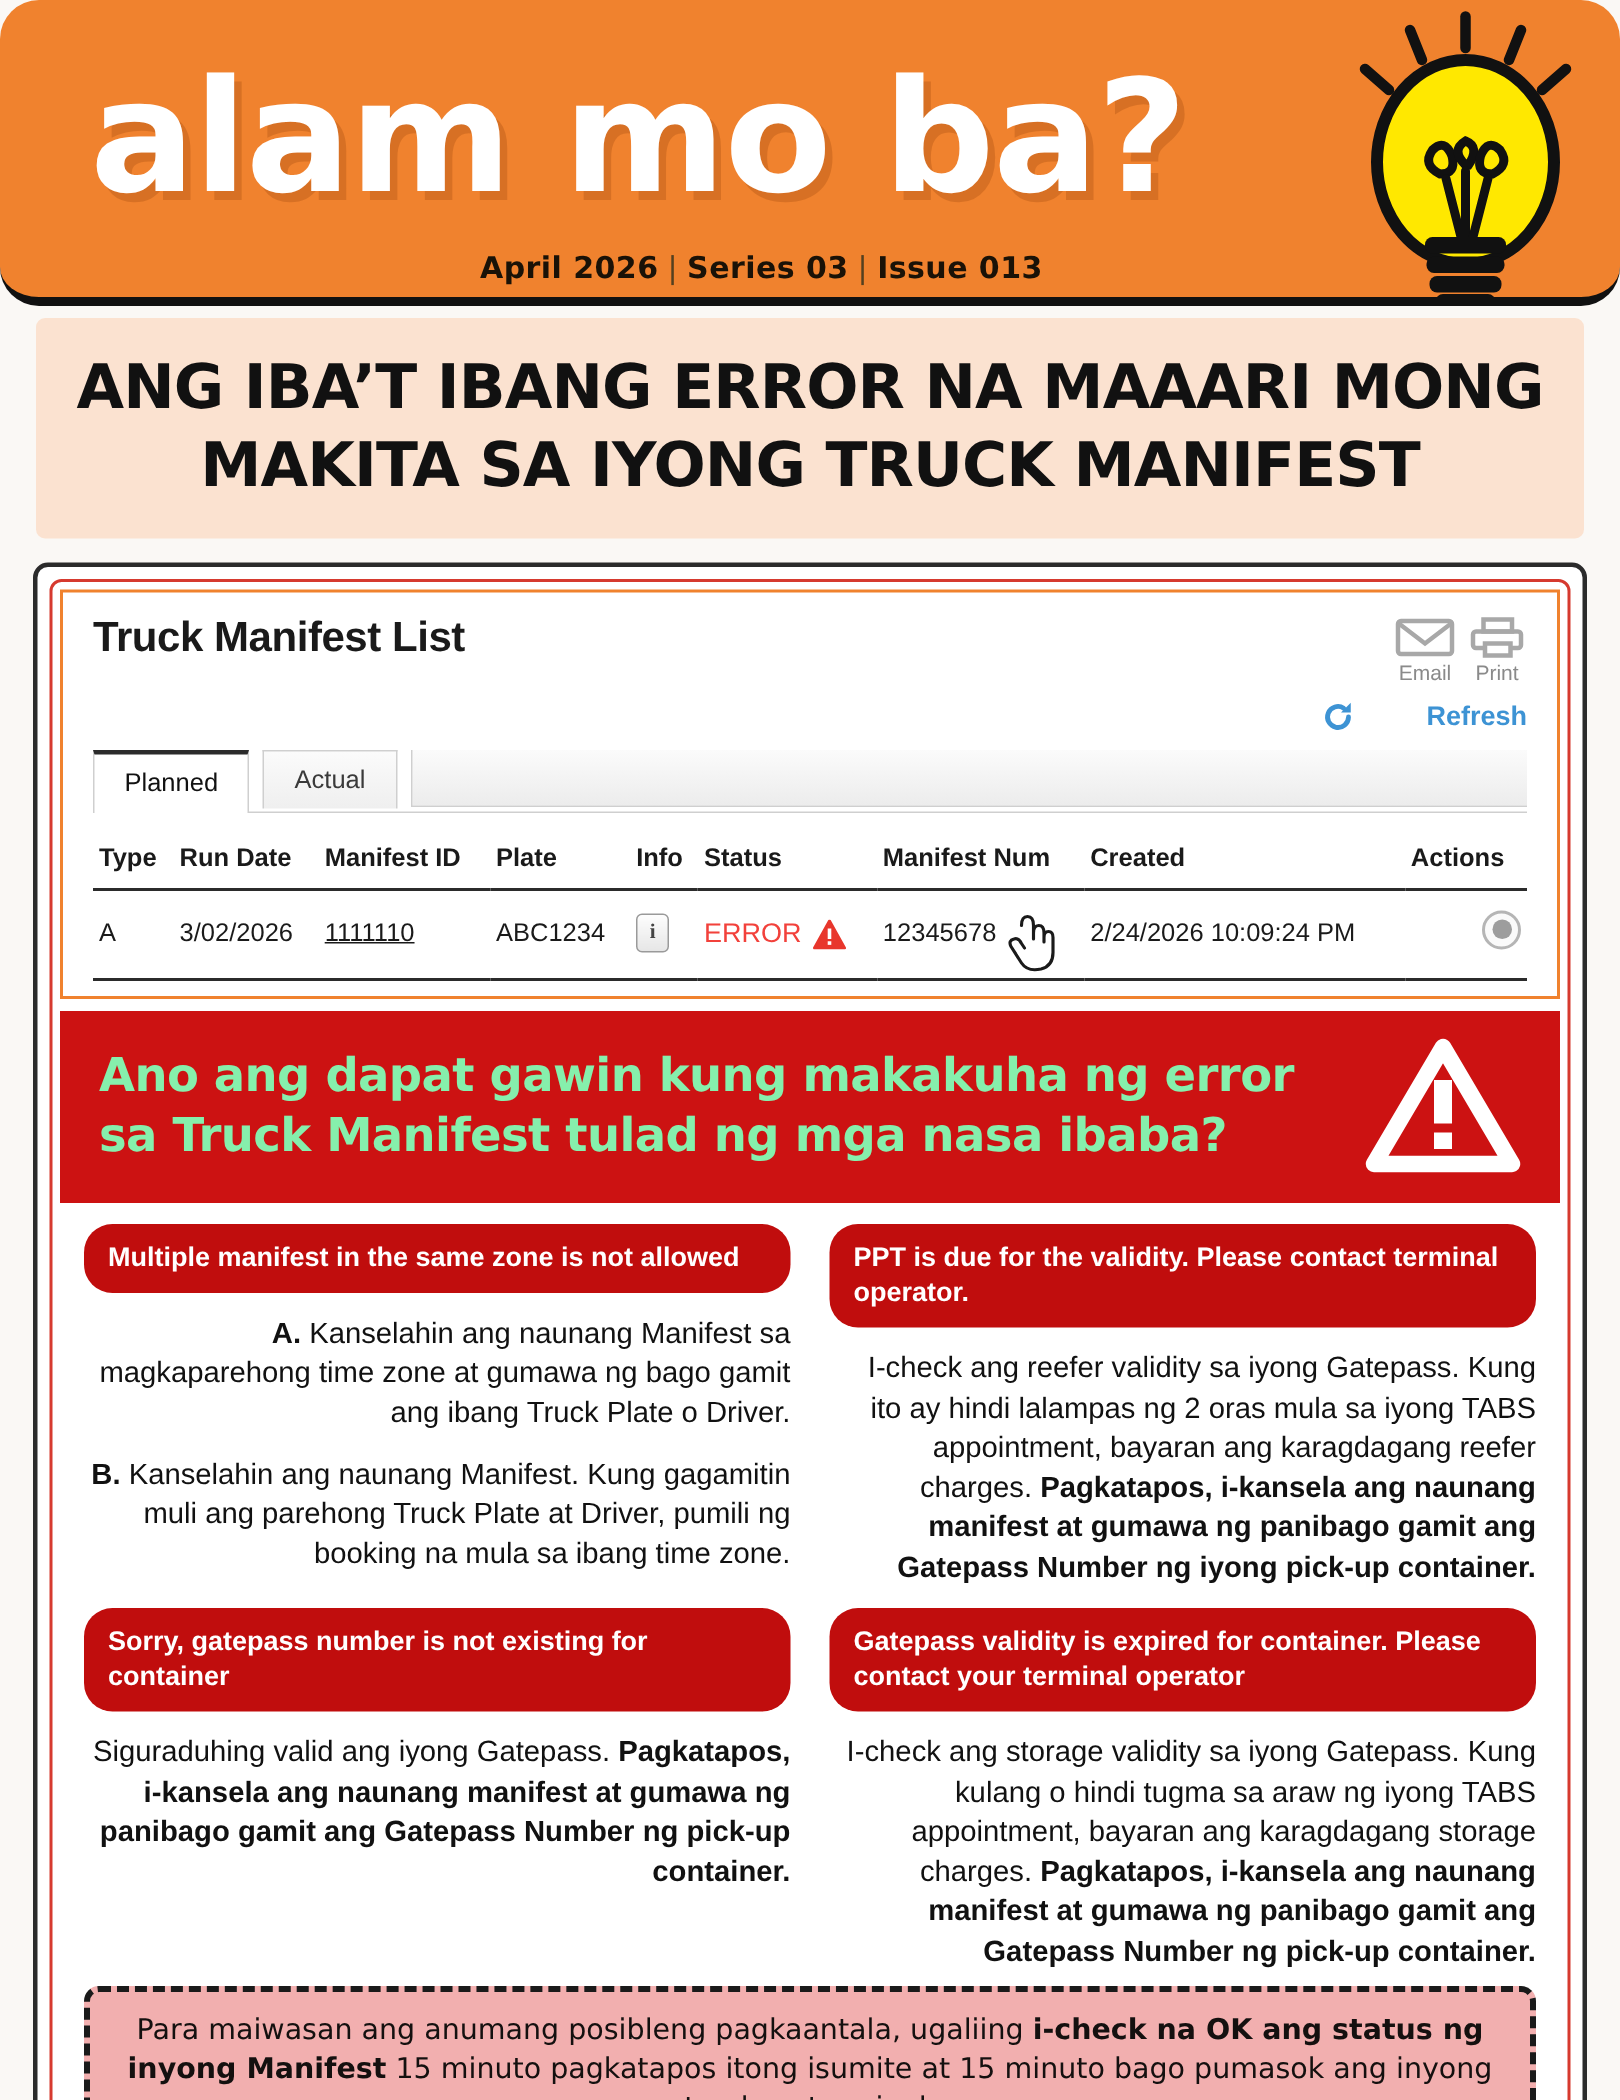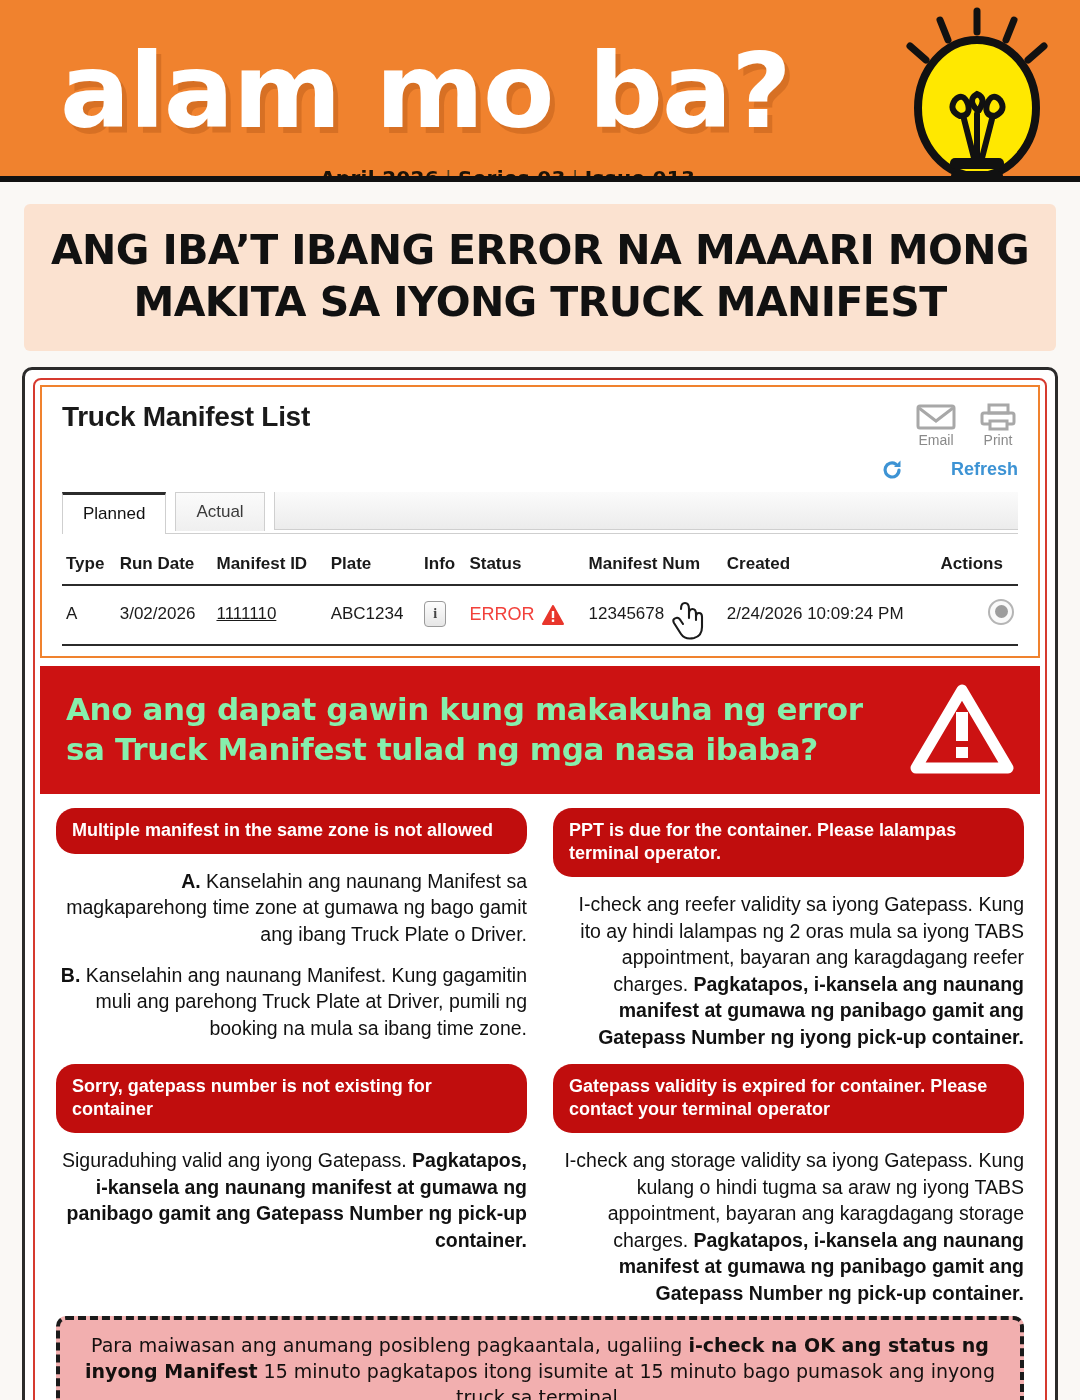--- a/index.html
+++ b/index.html
@@ -8,24 +8,25 @@
     width: 1080px;
     height: 1400px;
     background: #faf8f5;
     font-family: "Liberation Sans", sans-serif;
     overflow: hidden;
   }
 
   
   .header {
     position: relative;
-    height: 182px;
+    height: 204px;
     background: #F0822E;
     border-bottom: 6px solid #111111;
     overflow: hidden;
+    border-radius: 26px;
   }
   .header-title {
     position: absolute;
     left: 60px;
     top: 30px;
     font-size: 104px;
     font-weight: 700;
     color: #ffffff;
     letter-spacing: -1px;
     font-family: "DejaVu Sans", sans-serif;
@@ -45,21 +46,21 @@
   .bulb {
     position: absolute;
     right: 8px;
     top: 6px;
     width: 190px;
     height: 205px;
   }
 
   
   .title-wrap {
-    padding: 22px 24px 16px 24px;
+    padding: 8px 24px 16px 24px;
     border-radius: 16px;
   }
   .title-box {
     background: #FBE2D0;
     border-radius: 6px;
     padding: 20px 26px 22px 26px;
     text-align: center;
   }
   .title-box h1 {
     font-size: 41px;
@@ -103,21 +104,21 @@
     color: #1a1a1a;
     letter-spacing: -0.3px;
   }
   .tc-actions {
     display: flex;
     flex-direction: column;
     align-items: flex-end;
     gap: 6px;
     padding-top: 2px;
   }
-  .tc-icon-row { display: flex; gap: 22px; }
+  .tc-icon-row { display: flex; gap: 8px; }
   .tc-icon-btn {
     display: flex;
     flex-direction: column;
     align-items: center;
     gap: 1px;
   }
   .tc-icon-btn .lbl { font-size: 14px; color: #8a8a8a; }
   .refresh-row {
     display: flex;
     align-items: center;
@@ -433,21 +434,21 @@
 
     <div class="err-block">
       <div class="err-pill">Multiple manifest in the same zone is not allowed</div>
       <div class="err-body">
         <p><b>A.</b><span> Kanselahin ang naunang Manifest sa magkaparehong time zone at gumawa ng bago gamit ang ibang Truck Plate o Driver.</span></p>
         <p><b>B.</b><span> Kanselahin ang naunang Manifest. Kung gagamitin muli ang parehong Truck Plate at Driver, pumili ng booking na mula sa ibang time zone.</span></p>
       </div>
     </div>
 
     <div class="err-block">
-      <div class="err-pill">PPT is due for the container. Please lalampas terminal operator.</div>
+      <div class="err-pill">PPT is due for the validity. Please contact terminal operator.</div>
       <div class="err-body">
         <p><span>I-check ang reefer validity sa iyong Gatepass. Kung ito ay hindi lalampas ng 2 oras mula sa iyong TABS appointment, bayaran ang karagdagang reefer charges. </span><b>Pagkatapos, i-kansela ang naunang manifest at gumawa ng panibago gamit ang Gatepass Number ng iyong pick-up container.</b></p>
       </div>
     </div>
 
     <div class="err-block">
       <div class="err-pill">Sorry, gatepass number is not existing for container</div>
       <div class="err-body">
         <p><span>Siguraduhing valid ang iyong Gatepass. </span><b>Pagkatapos, i-kansela ang naunang manifest at gumawa ng panibago gamit ang Gatepass Number ng pick-up container.</b></p>
       </div>

